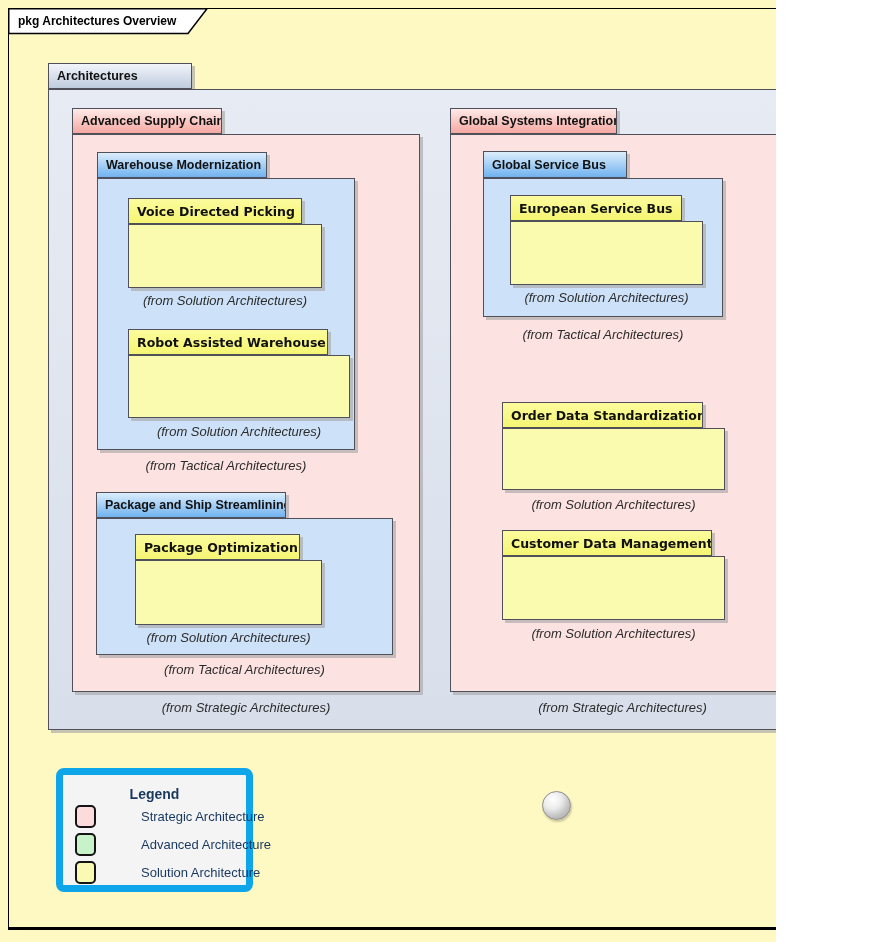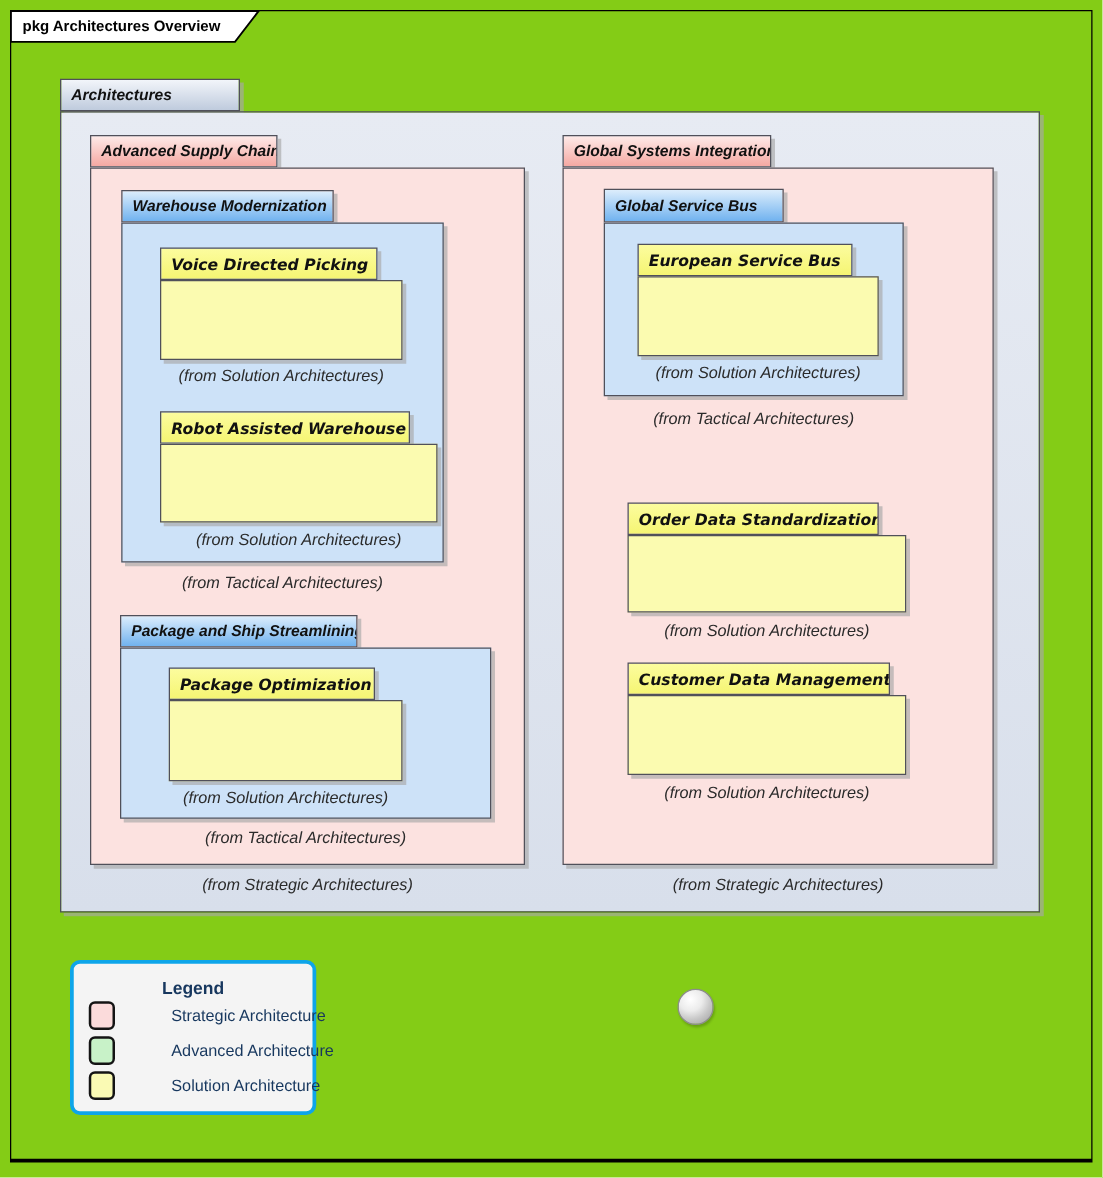--- a/index.html
+++ b/index.html
@@ -1,34 +1,34 @@
 <!DOCTYPE html>
 <html><head>
 <meta charset="utf-8">
 <style>
   html,body{margin:0;padding:0;background:#ffffff;}
   #canvas{
-    position:relative;width:882px;height:942px;background:#84cc16;overflow:hidden;
+    position:relative;width:776px;height:942px;background:#fef9c3;overflow:hidden;
     font-family:"Liberation Sans",sans-serif;color:#1a1a1a;
   }
   
   .frame{
     position:absolute;left:8px;top:8px;width:866px;height:922px;
     border:1.5px solid #000;border-bottom:3.5px solid #000;box-sizing:border-box;
   }
   .frame-tab-svg{position:absolute;left:8px;top:8px;}
   .frame-title{
     position:absolute;left:18px;top:14px;font-size:12px;font-weight:bold;color:#000;
     font-family:"Liberation Sans",sans-serif;white-space:nowrap;
   }
   
   .pkg-tab{
     position:absolute;box-sizing:border-box;border:1px solid #50505a;
     box-shadow:3px 3px 0 rgba(168,168,168,.65);
-    display:flex;align-items:center;padding-left:8px;overflow:hidden;white-space:nowrap;font-style:italic;
+    display:flex;align-items:center;padding-left:8px;overflow:hidden;white-space:nowrap;
   }
   .pkg-body{
     position:absolute;box-sizing:border-box;border:1px solid #50505a;
     box-shadow:3px 3px 0 rgba(168,168,168,.65);
   }
   .pkg-title{font-weight:bold;font-size:12.5px;color:#111;}
   .yellow .pkg-title{font-family:"DejaVu Sans",sans-serif;font-size:12.5px;}
   .root-tab{background:linear-gradient(180deg,#f2f5fa 0%,#bfcbdd 100%);}
   .root-body{background:linear-gradient(180deg,#e7ebf3 0%,#d8dfeb 100%);}
   .pink-tab{background:linear-gradient(180deg,#feeae8 0%,#f5a8a2 100%);}
@@ -41,21 +41,21 @@
   .caption{
     position:absolute;font-style:italic;color:#2b2b2b;text-align:center;
     font-size:13px;white-space:nowrap;
   }
   .cap-dejavu{font-family:Liberation Sans, sans-serif;}
   .cap-seg{font-family:"Liberation Sans",sans-serif;}
   .cap-root{font-size:13.5px;}
   
   .legend{
     position:absolute;left:56px;top:768px;width:197px;height:124px;box-sizing:border-box;
-    background:#f4f4f4;border:3px solid #0ea5e9;border-radius:8px;
+    background:#f4f4f4;border:7px solid #0ea5e9;border-radius:8px;
   }
   .legend-title{
     margin-top:11px;text-align:center;font-weight:bold;font-size:14px;color:#17375e;
   }
   .legend-row{display:flex;align-items:center;height:27px;margin:1px 0 0 12px;gap:36px;}
   .legend-swatch{
     width:21px;height:23px;border:2px solid #141414;border-radius:5px;box-sizing:border-box;
     flex:0 0 auto;
   }
   .legend-label{margin-left:9px;font-size:13px;color:#17375e;white-space:nowrap;}

